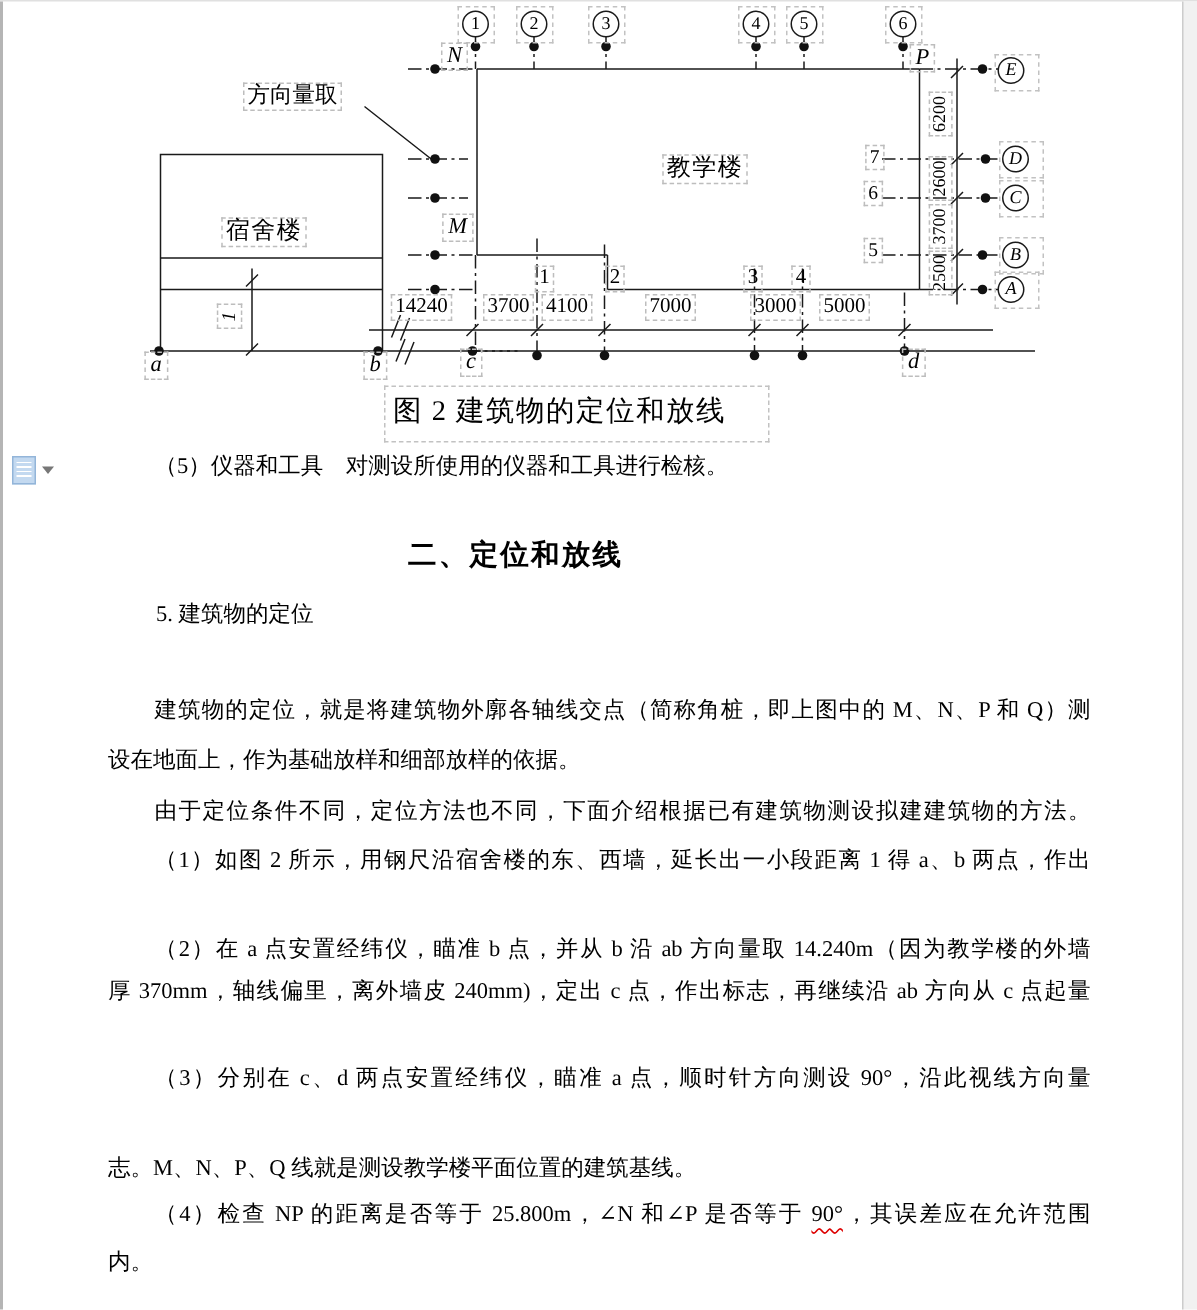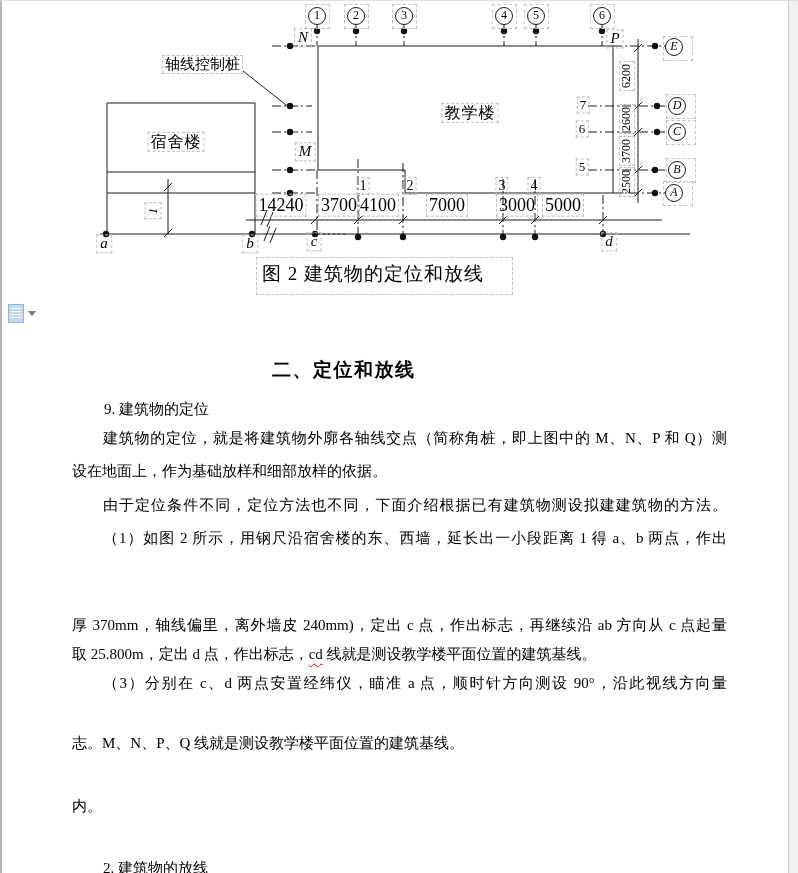--- a/index.html
+++ b/index.html
@@ -9,39 +9,39 @@
   .edgeL{position:absolute;left:0;top:0;width:2px;height:873px;background:#b5b5b5;}
   .edgeR{position:absolute;right:0;top:0;width:9px;height:873px;background:#f1f1f1;border-left:1px solid #cccccc;}
 
   
   #figsvg{position:absolute;left:0;top:0;}
 
   
   .tag{position:absolute;border:1px dashed #bdbdbd;padding:0 2px;white-space:nowrap;line-height:1.15;background:transparent;}
   .ctr{transform:translate(-50%,-50%);}
   .bldg{font-size:16px;letter-spacing:1px;}
-  .dim{font-size:18px;font-family:"Liberation Serif",serif;}
+  .dim{font-size:14px;font-family:"Liberation Serif",serif;}
   .num{font-size:14px;}
   .snum{font-size:13px;}
   .pt{font-style:italic;font-size:15px;padding:0 3px;}
   .vdim{font-size:12px;transform:translate(-50%,-50%) rotate(-90deg);}
   .extd{font-size:13px;font-style:italic;transform:translate(-50%,-50%) rotate(-90deg);padding:0 4px;}
   .circ{position:absolute;width:16px;height:16px;border:1px solid #1a1a1a;border-radius:50%;background:#fff;
         font-size:12px;line-height:15px;text-align:center;transform:translate(-50%,-50%);z-index:3;}
   .circ.it{font-style:italic;}
   .dbox{position:absolute;border:1px dashed #c2c2c2;}
   .cap{position:absolute;left:256px;top:256px;font-size:19px;letter-spacing:1px;
        padding:3px 28px 7px 5px;border:1px dashed #c2c2c2;}
 
   
   .line5{position:absolute;left:72px;top:300px;width:655px;font-size:15px;text-indent:31px;}
   .h2{position:absolute;left:272px;top:356px;font-size:19px;font-weight:bold;
       font-family:"Liberation Sans","DejaVu Sans",sans-serif;letter-spacing:1.5px;}
   .sub1{position:absolute;left:72px;top:399px;width:655px;font-size:15px;text-indent:32px;}
-  .bl{position:absolute;left:72px;width:655px;font-size:15px;line-height:20px;}
+  .bl{position:absolute;left:72px;width:655px;font-size:15px;line-height:20px;margin-top:36px;}
   .ind{text-indent:31px;}
   .fill{text-align:justify;text-align-last:justify;}
   .wavy{text-decoration-line:underline;text-decoration-style:wavy;text-decoration-color:#dd0000;
         text-decoration-thickness:1px;text-underline-offset:4px;}
 
   
   .picon{position:absolute;left:8px;top:303px;width:14px;height:17px;background:#c3d9f0;
          border:1px solid #93b5d9;}
   .picon::after{content:"";position:absolute;left:2px;top:3px;right:2px;height:10px;
          background:repeating-linear-gradient(#ffffff 0 1px,transparent 1px 3px);}
@@ -117,23 +117,23 @@
   <div class="circ" style="left:504px;top:15px">4</div>
   <div class="circ" style="left:536px;top:15px">5</div>
   <div class="circ" style="left:602px;top:15px">6</div>
 
   <div class="circ it" style="left:674px;top:46px">E</div>
   <div class="circ it" style="left:677px;top:105px">D</div>
   <div class="circ it" style="left:677px;top:131px">C</div>
   <div class="circ it" style="left:677px;top:169px">B</div>
   <div class="circ it" style="left:674px;top:192px">A</div>
 
-  <div class="tag" style="left:162px;top:54px;font-size:15px">轴线控制桩</div>
+  <div class="tag" style="left:162px;top:54px;font-size:15px">方向量取</div>
   <div class="tag bldg ctr" style="left:470px;top:112px">教学楼</div>
-  <div class="tag bldg ctr" style="left:176px;top:141px">宿舍楼</div>
+  <div class="tag bldg ctr" style="left:176px;top:154px">宿舍楼</div>
 
   <div class="tag pt ctr" style="left:303px;top:37px">N</div>
   <div class="tag pt ctr" style="left:305px;top:151px">M</div>
   <div class="tag pt ctr" style="left:615px;top:38px">P</div>
   <div class="tag pt ctr" style="left:104px;top:243px">a</div>
   <div class="tag pt ctr" style="left:250px;top:243px">b</div>
   <div class="tag pt ctr" style="left:314px;top:241px">c</div>
   <div class="tag pt ctr" style="left:609px;top:241px">d</div>
 
   <div class="tag dim ctr" style="left:281px;top:204px">14240</div>
@@ -157,29 +157,31 @@
   <div class="tag vdim" style="left:627px;top:150px">3700</div>
   <div class="tag vdim" style="left:627px;top:181px">2500</div>
 
   <div class="tag extd" style="left:153px;top:210px">1</div>
 
   <div class="cap">图 2 建筑物的定位和放线</div>
 
   <div class="picon"></div>
   <div class="parrow"></div>
 
+  <div class="line5">（5）仪器和工具　对测设所使用的仪器和工具进行检核。</div>
   <div class="h2">二、定位和放线</div>
-  <div class="sub1">9. 建筑物的定位</div>
+  <div class="sub1">5. 建筑物的定位</div>
 
   <div class="bl ind fill" style="top:427px"><span>建筑物的定位，就是将建筑物外廓各轴线交点（简称角桩，即上图中的 M、N、P 和 Q）测</span></div>
   <div class="bl" style="top:460px"><span>设在地面上，作为基础放样和细部放样的依据。</span></div>
   <div class="bl ind fill" style="top:494px"><span>由于定位条件不同，定位方法也不同，下面介绍根据已有建筑物测设拟建建筑物的方法。</span></div>
   <div class="bl ind fill" style="top:527px"><span>（1）如图 2 所示，用钢尺沿宿舍楼的东、西墙，延长出一小段距离 1 得 a、b 两点，作出</span></div>
+  <div class="bl ind fill" style="top:586px"><span>（2）在 a 点安置经纬仪，瞄准 b 点，并从 b 沿 ab 方向量取 14.240m（因为教学楼的外墙</span></div>
   <div class="bl fill" style="top:614px"><span>厚 370mm，轴线偏里，离外墙皮 240mm)，定出 c 点，作出标志，再继续沿 ab 方向从 c 点起量</span></div>
-  <div class="bl" style="top:643px"><span>取 25.800m，定出 d 点，作出标志，</span><span class="wavy">cd</span><span> 线就是测设教学楼平面位置的建筑基线。</span></div>
   <div class="bl ind fill" style="top:672px"><span>（3）分别在 c、d 两点安置经纬仪，瞄准 a 点，顺时针方向测设 90°，沿此视线方向量</span></div>
   <div class="bl" style="top:732px"><span>志。M、N、P、Q 线就是测设教学楼平面位置的建筑基线。</span></div>
+  <div class="bl ind fill" style="top:763px"><span>（4）检查 NP 的距离是否等于 25.800m，∠N 和∠P 是否等于 </span><span class="wavy">90°</span><span>，其误差应在允许范围</span></div>
   <div class="bl" style="top:795px"><span>内。</span></div>
   <div class="bl ind" style="top:857px"><span>2. 建筑物的放线</span></div>
 
   <div class="edgeL"></div>
   <div class="edgeR"></div>
 </div>
 
 </body></html>

